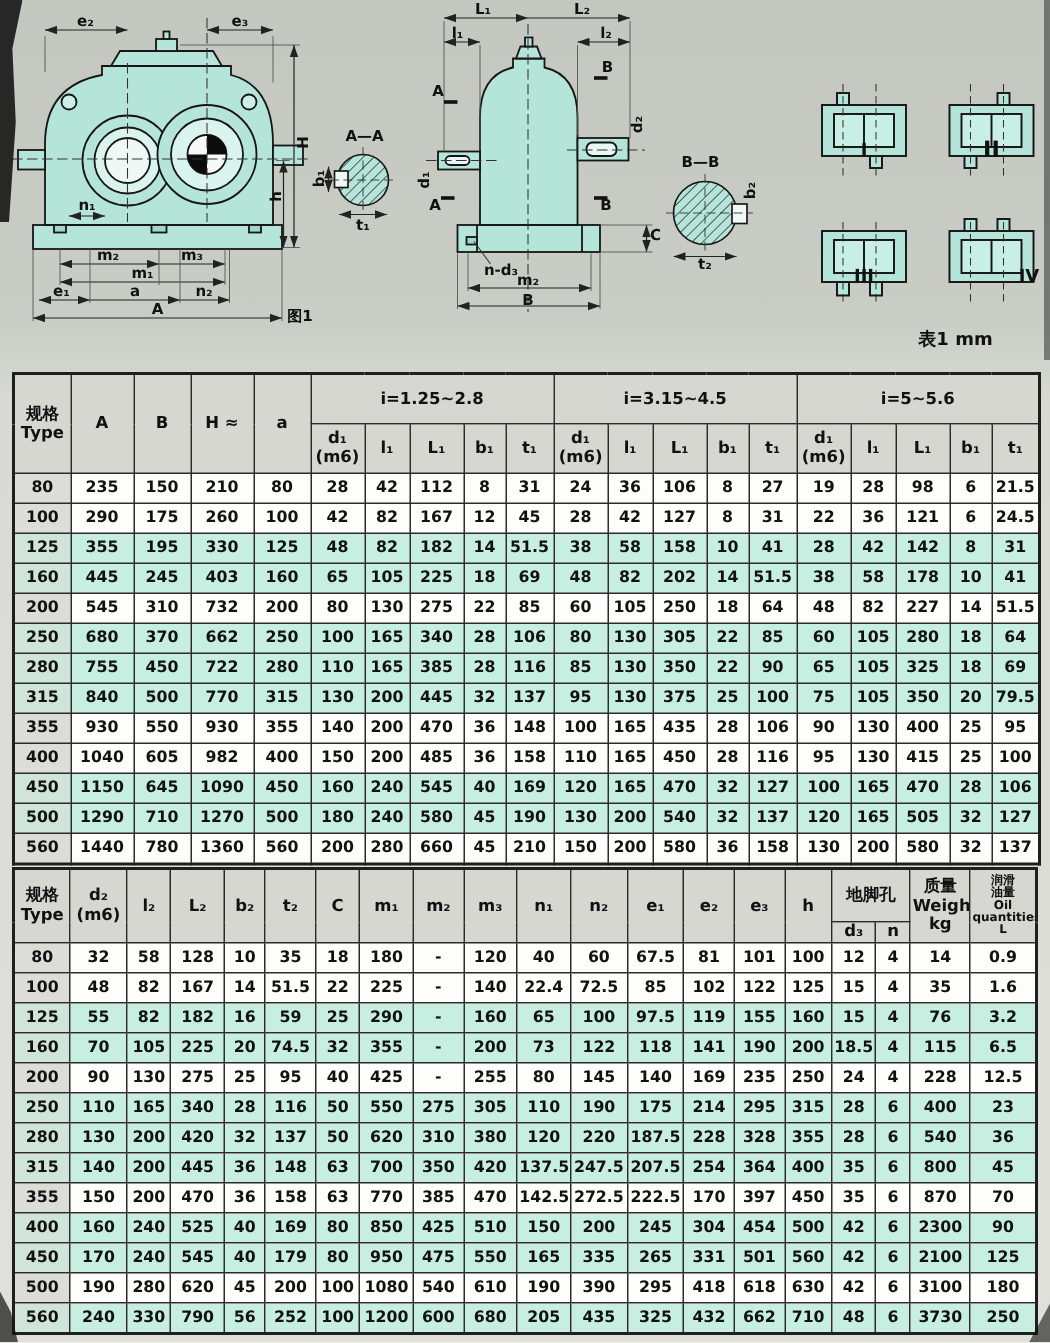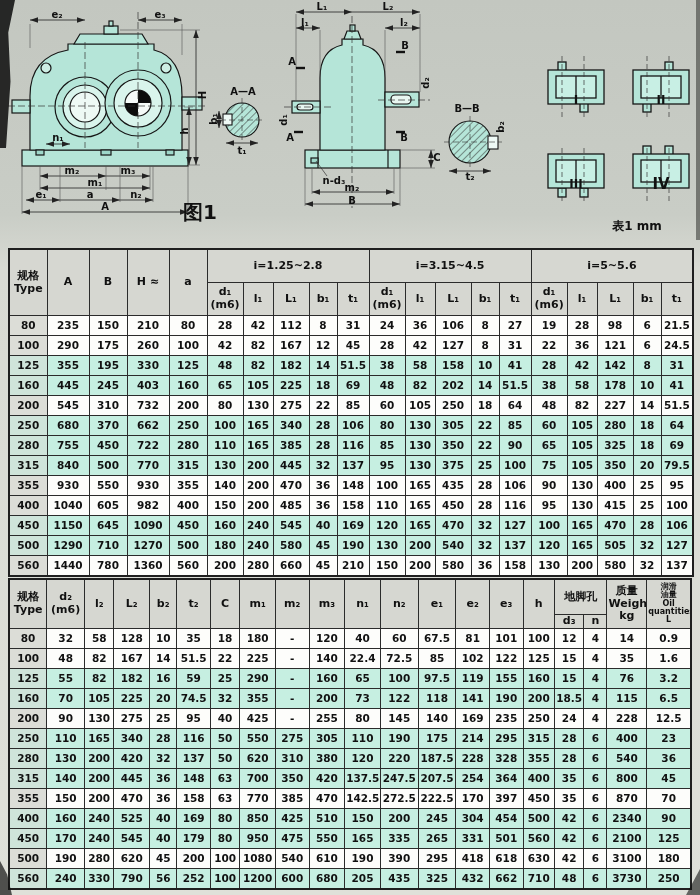--- a/index.html
+++ b/index.html
@@ -15,21 +15,21 @@
     clip-path:polygon(0 0,60% 40%,100% 100%,0 100%);opacity:.7;}
   .blob-br{position:absolute;right:0;bottom:0;width:14px;height:26px;background:#111;
     clip-path:polygon(100% 0,100% 100%,0 100%);opacity:.6;}
   .edge-r{position:absolute;right:0;top:0;width:4px;height:240px;background:#30312e;opacity:.55;}
 
   .figure{position:absolute;left:0;top:0;width:700px;height:246px;}
   .figure svg{position:absolute;left:0;top:0;}
   .fig-label{position:absolute;font-size:10px;font-weight:bold;white-space:nowrap;
     transform:translate(-50%,-50%);line-height:1;}
   .fig-label.rot{transform:translate(-50%,-50%) rotate(-90deg);}
-  .caption{font-size:20px;}
+  .caption{font-size:10px;}
   .tbl-note{font-size:12px;}
 
   table{border-collapse:collapse;table-layout:fixed;position:absolute;left:8px;width:684px;
     background:#fdfdfb;border:2px solid #1f1f1f;}
   #table1{top:248px;}
   #table2{top:578px;}
   th,td{border:1px solid #2b2b2b;text-align:center;vertical-align:middle;
     padding:0 1px;overflow:hidden;}
   th{background:#d6d7d1;font-size:11px;font-weight:bold;white-space:pre-line;line-height:1.15;}
   td{font-size:10.5px;font-weight:bold;height:19px;line-height:1;}
@@ -249,23 +249,23 @@
       <span class="fig-label" style="left: 334px; top: 181px;">n-d₃</span>
       <span class="fig-label" style="left: 352px; top: 188px;">m₂</span>
       <span class="fig-label" style="left: 352px; top: 201px;">B</span>
       <span class="fig-label" style="left: 243px; top: 92px;">A—A</span>
       <span class="fig-label rot" style="left: 214px; top: 119px;">b₁</span>
       <span class="fig-label" style="left: 242px; top: 151px;">t₁</span>
       <span class="fig-label" style="left: 467px; top: 109px;">B—B</span>
       <span class="fig-label rot" style="left: 501px; top: 127px;">b₂</span>
       <span class="fig-label" style="left: 470px; top: 177px;">t₂</span>
       <span class="fig-label" style="left: 576px; top: 100px; font-size: 12px;">I</span>
-      <span class="fig-label" style="left: 661px; top: 100px; font-size: 12px;">II</span>
+      <span class="fig-label" style="left: 661px; top: 100px; font-size: 15px;">II</span>
       <span class="fig-label" style="left: 576px; top: 184px; font-size: 12px;">III</span>
-      <span class="fig-label" style="left: 661px; top: 184px; font-size: 15px;">IV</span>
+      <span class="fig-label" style="left: 686px; top: 184px; font-size: 12px;">IV</span>
     </div>
 
   <span class="fig-label caption" style="left:200px;top:212px;">图1</span>
   <span class="fig-label tbl-note" style="left:637px;top:226px;">表1 mm</span>
 </div>
 
 <table id="table1">
     <colgroup>
       <col style="width: 38px;">
       <col style="width: 42px;">
@@ -879,21 +879,21 @@
         <td>425</td>
         <td>510</td>
         <td>150</td>
         <td>200</td>
         <td>245</td>
         <td>304</td>
         <td>454</td>
         <td>500</td>
         <td>42</td>
         <td>6</td>
-        <td>2340</td>
+        <td>2300</td>
         <td>90</td>
       </tr>
       <tr class="mint">
         <td class="typecol">450</td>
         <td>170</td>
         <td>240</td>
         <td>545</td>
         <td>40</td>
         <td>179</td>
         <td>80</td>

